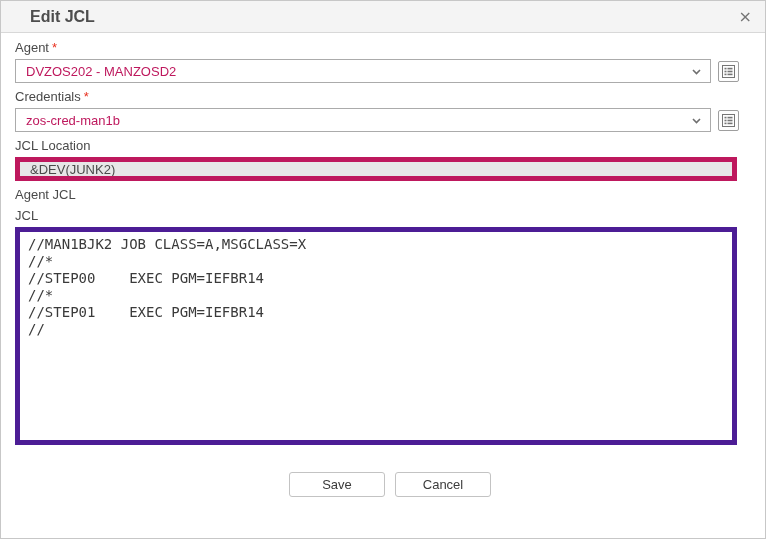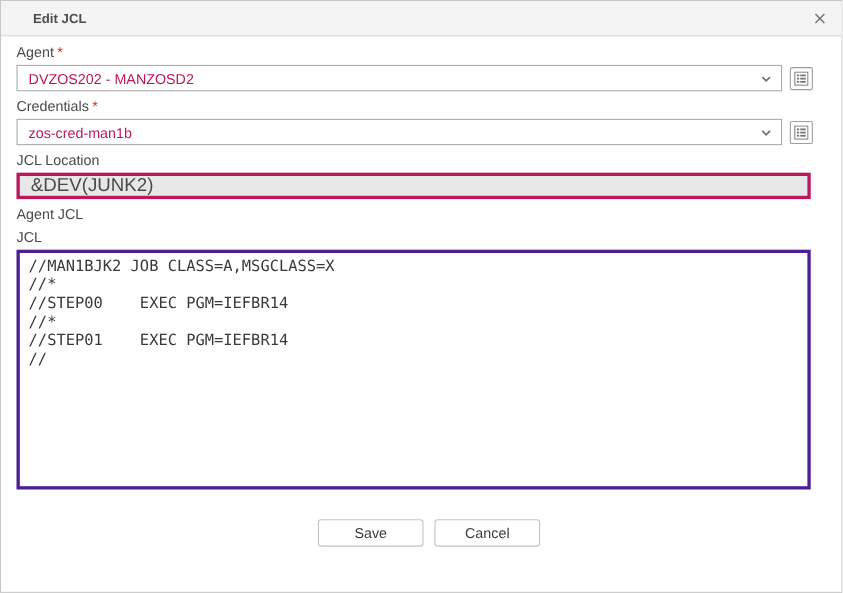--- a/index.html
+++ b/index.html
@@ -16,21 +16,21 @@
     position: relative;
   }
   .titlebar {
     height: 32px;
     background: #f4f4f4;
     border-bottom: 1px solid #d8d8d8;
     display: flex; align-items: center; justify-content: space-between;
     padding: 0 13px;
   }
   .title {
-    font-size: 12px; font-weight: bold; color: #4d4d4d; padding-left: 16px;
+    font-size: 16px; font-weight: bold; color: #4d4d4d; padding-left: 16px;
   }
   .close {
     color: #757575; font-size: 16px; line-height: 1; cursor: pointer;
     font-family: "DejaVu Sans", sans-serif;
   }
   .content { padding: 7px 0 0 14px; }
   .field { margin-bottom: 6px; }
   .field-label {
     display: block; font-size: 13px; color: #4a4a4a;
     line-height: 15px; margin-bottom: 4px;
@@ -50,31 +50,31 @@
   .picker-btn {
     width: 21px; height: 21px;
     margin-left: 7px;
     border: 1px solid #9e9e9e; border-radius: 2px;
     background: #fdfdfd;
     display: flex; align-items: center; justify-content: center;
     padding: 0; cursor: pointer;
   }
   .text-input {
     width: 722px; height: 24px;
-    border: 3px solid #be185d; background: #fff;
+    border: 5px solid #be185d; background: #fff;
     padding: 0 10px;
     font-family: "Liberation Sans", sans-serif;
-    font-size: 17px; color: #4d4d4d;
+    font-size: 13px; color: #4d4d4d;
     outline: none;
   }
   .text-input.readonly { background: #e7e7e7; color: #4a4a4a; }
   .jcl-textarea {
     display: block;
     width: 722px; height: 218px;
-    border: 3px solid #4c1d95; background: #fff;
+    border: 5px solid #4c1d95; background: #fff;
     padding: 4px 8px;
     font-family: "DejaVu Sans Mono", "Liberation Mono", monospace;
     font-size: 14px; line-height: 17px; color: #3a3a3a;
     white-space: pre; overflow: auto; resize: none;
     outline: none;
   }
   .button-row {
     display: flex; justify-content: center; gap: 10px;
     margin-top: 27px;
   }

